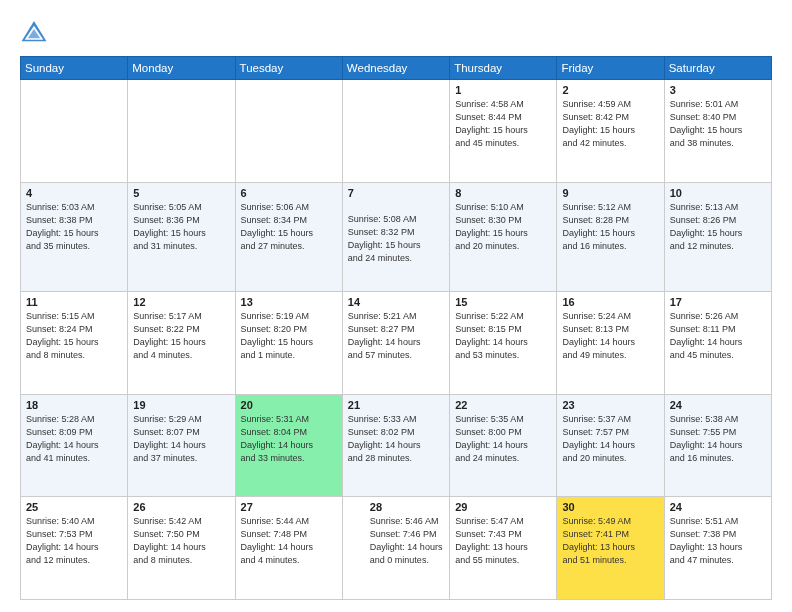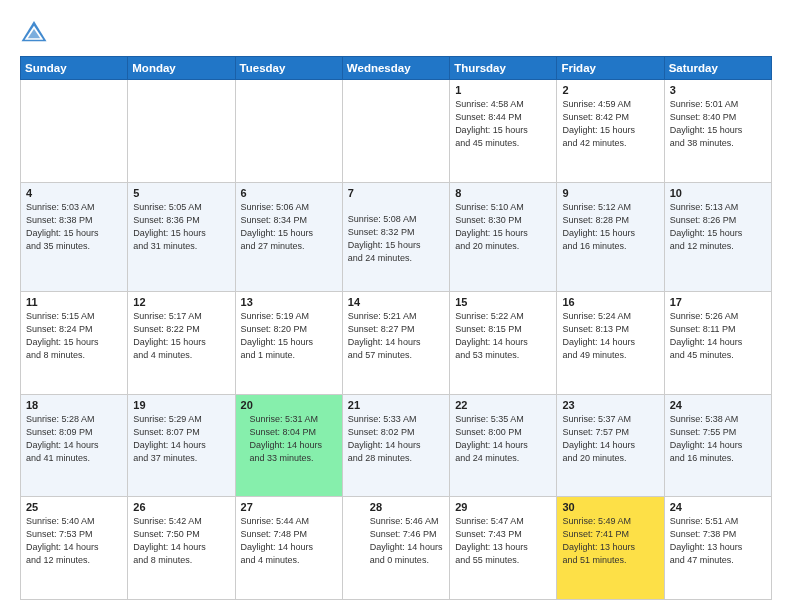--- a/index.html
+++ b/index.html
@@ -58,21 +58,21 @@
       flex: 1;
       border: 1px solid #ccc;
       border-collapse: collapse;
       width: 100%;
       table-layout: fixed;
     }
     .calendar th {
       background-color: #2176c7;
       color: #fff;
       font-size: 11.5px;
-      font-weight: bold;
+      font-weight: normal;
       padding: 5px 4px;
       text-align: left;
       border: 1px solid #1a60a8;
     }
     .calendar td {
       border: 1px solid #ccc;
       vertical-align: top;
       padding: 4px 5px;
       font-size: 9.5px;
       color: #333;
@@ -278,21 +278,21 @@
           </td>
           <td style="background: rgb(240, 245, 251);">
             <span class="day-num">19</span>
             <div class="day-info" style="white-space: pre-line;">Sunrise: 5:29 AM
 Sunset: 8:07 PM
 Daylight: 14 hours
 and 37 minutes.</div>
           </td>
           <td style="background: #86efac;">
             <span class="day-num">20</span>
-            <div class="day-info" style="white-space: pre-line; margin-left: 9px;">Sunrise: 5:31 AM
+            <div class="day-info" style="white-space: pre-line;">Sunrise: 5:31 AM
 Sunset: 8:04 PM
 Daylight: 14 hours
 and 33 minutes.</div>
           </td>
           <td style="background: rgb(240, 245, 251);">
             <span class="day-num">21</span>
             <div class="day-info" style="white-space: pre-line;">Sunrise: 5:33 AM
 Sunset: 8:02 PM
 Daylight: 14 hours
 and 28 minutes.</div>

